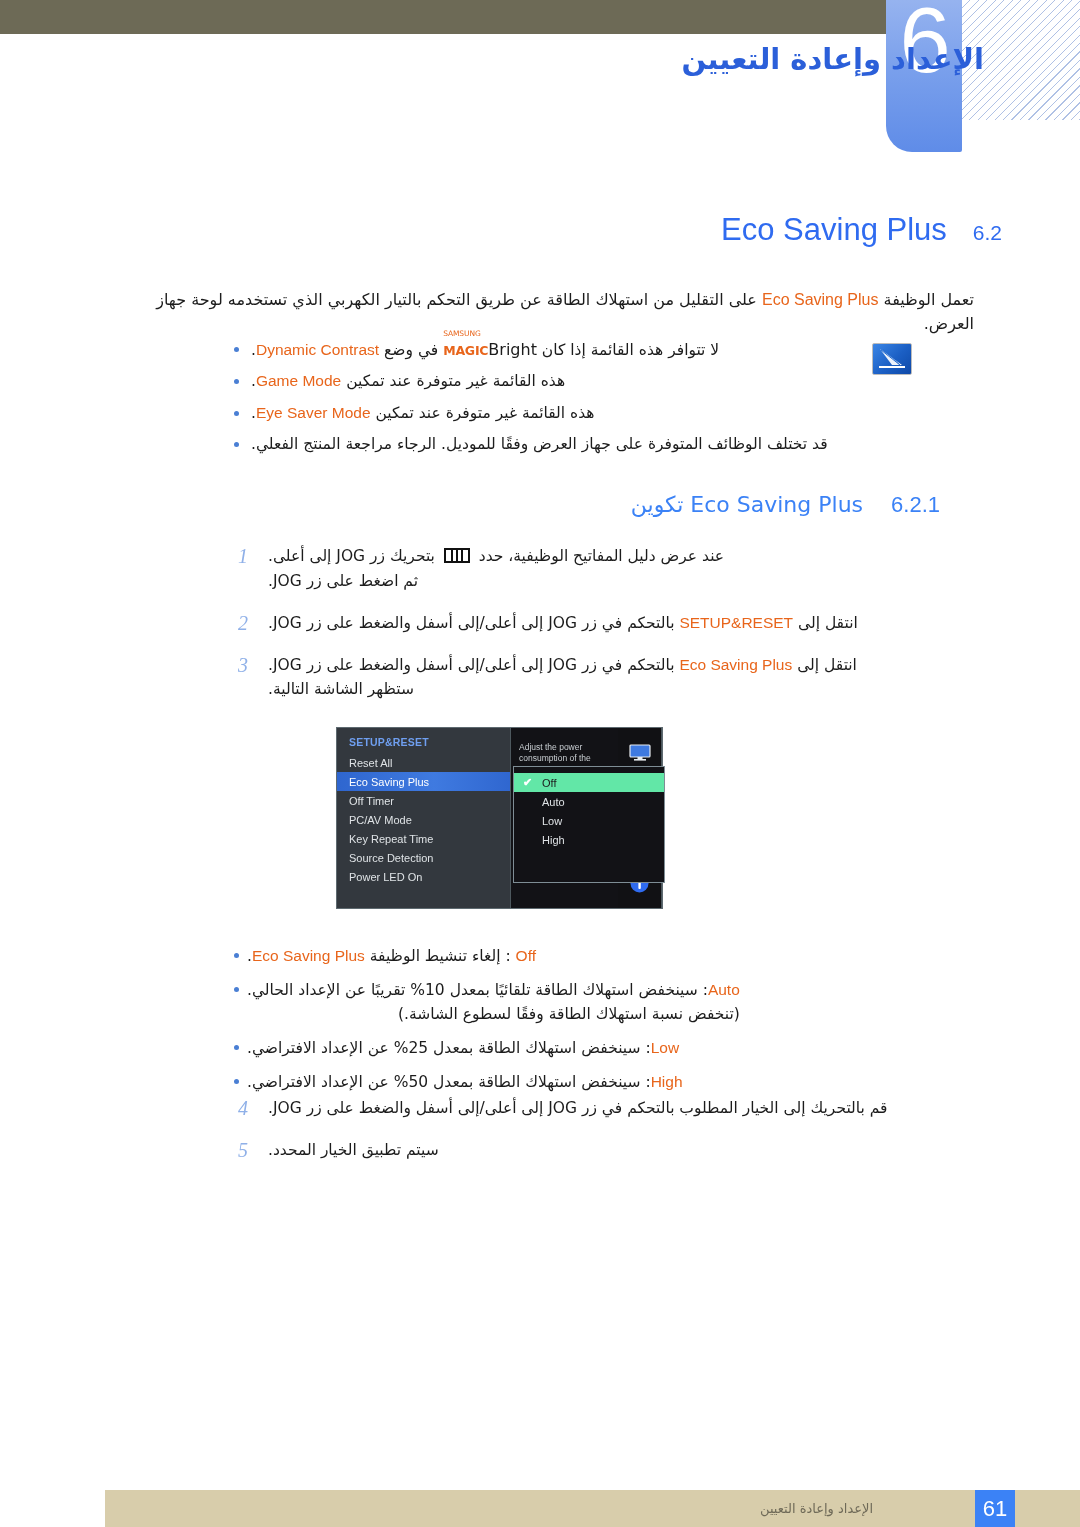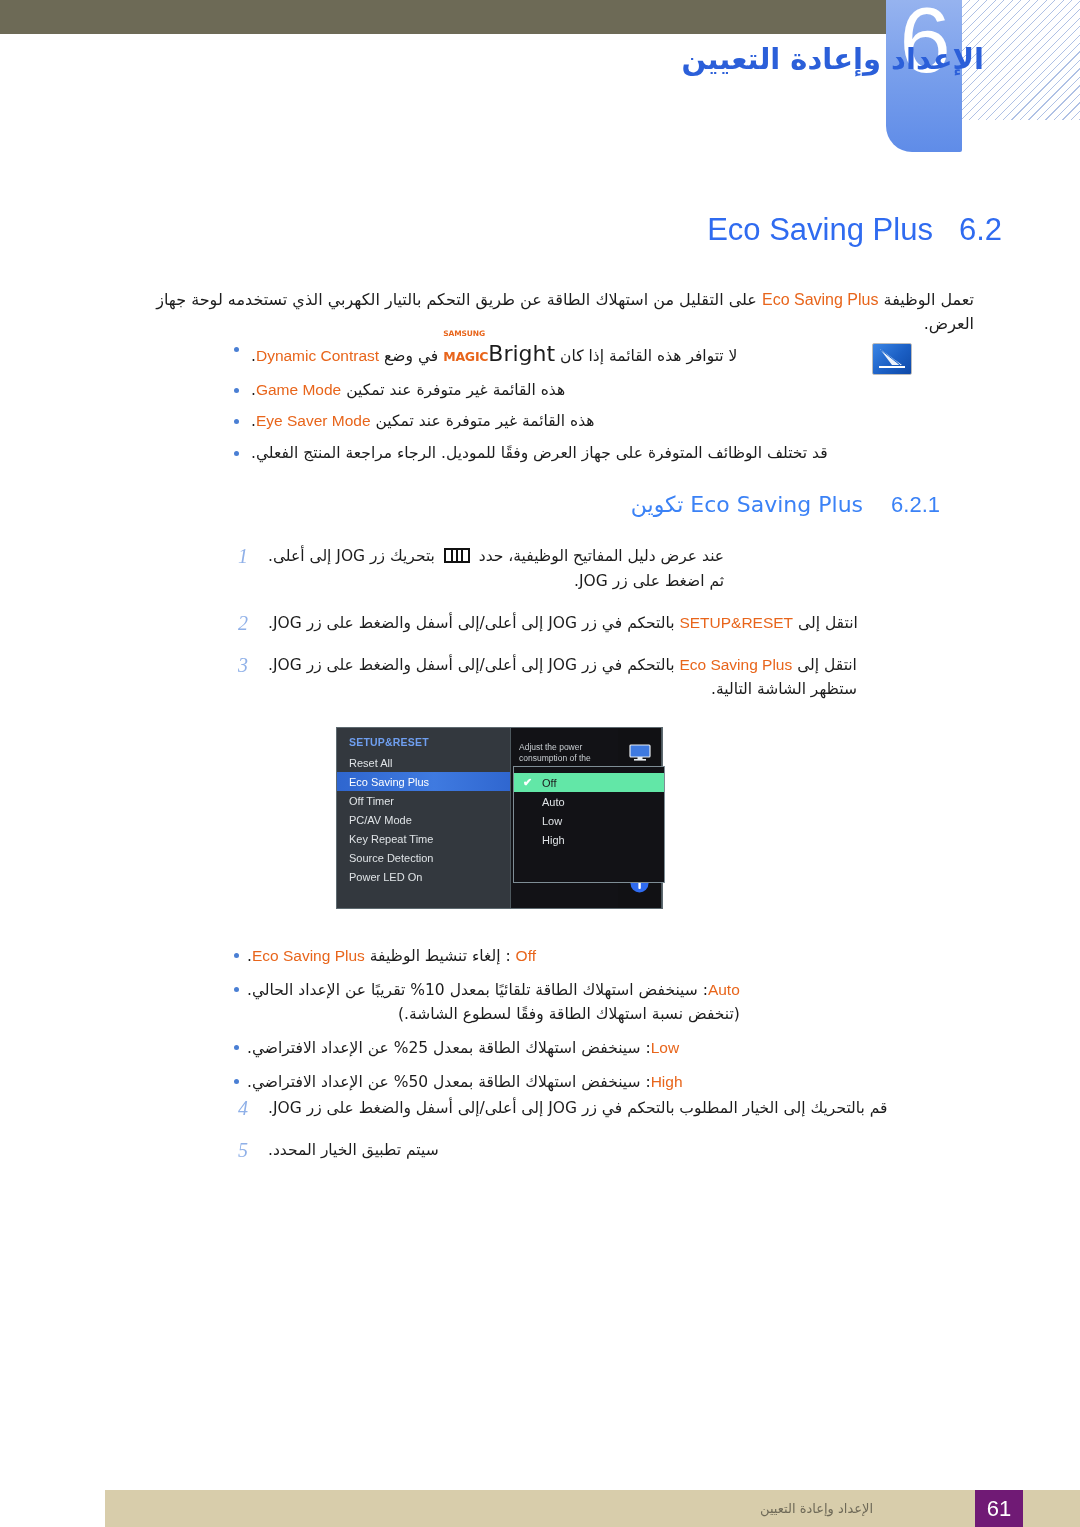--- a/index.html
+++ b/index.html
@@ -55,21 +55,21 @@
     font-family:"DejaVu Sans", sans-serif;
   }
 
   .sec-title {
     position:absolute; right:78px; top:212px;
     display:flex; align-items:baseline; gap:26px;
     color:#2f6bf0;
     font-size:31px;
     direction:ltr;
   }
-  .sec-title .num { order:2; font-size:31px; }
+  .sec-title .num { order:2; font-size:21px; }
   .sec-title .txt { order:1; font-size:31px; }
 
   .intro {
     position:absolute; right:106px; top:288px;
     width:830px;
     text-align:right;
     font-size:16px;
     color:#1c1c1c;
     font-family:"DejaVu Sans", sans-serif;
     line-height:1.5;
@@ -108,44 +108,44 @@
     flex:0 0 auto;
     width:5px; height:5px; border-radius:50%;
     background:#4a7fd4; margin-top:9px;
   }
   .note-li .body { text-align:right; flex: 0 1 auto; }
 
   .magicbright { display:inline-block; direction:ltr; unicode-bidi:embed; position:relative; color:#1c1c1c; }
   .magicbright .mg { color:#e8651b; font-size:12.5px; font-weight:700; letter-spacing:-.2px; }
   .magicbright .sams {
     position:absolute; left:0; top:-9px;
-    color:#e8651b; font-size:7.5px; font-weight:700; letter-spacing:-.1px;
-  }
-  .magicbright .br { color:#1c1c1c; font-size:22px; }
+    color:#e8651b; font-size:7.5px; font-weight:400; letter-spacing:-.1px;
+  }
+  .magicbright .br { color:#1c1c1c; font-size:16px; }
 
   
   .sub-title {
     position:absolute; right:140px; top:492px;
     display:flex; align-items:baseline; gap:28px;
     color:#3b82f6; font-size:22px; direction:ltr;
   }
   .sub-title .num { order:2; }
   .sub-title .txt { order:1; font-family:"DejaVu Sans", sans-serif; }
 
   
   .steps { position:absolute; right:146px; top:544px; width:700px; direction:rtl; }
   .step { display:flex; justify-content:flex-end; gap:16px; margin-bottom:17px; }
   .step .sn {
     flex:0 0 18px; text-align:center;
     color:#8fb0e8; font-size:20px; font-style:italic;
     font-family:"Liberation Serif", serif;
     line-height:1.25;
   }
   .step .sbody {
-    text-align:right; font-size:15.5px; color:#1c1c1c;
+    text-align:left; font-size:15.5px; color:#1c1c1c;
     font-family:"DejaVu Sans", sans-serif; line-height:1.6;
   }
   .bars-icon {
     display:inline-block; vertical-align:-2px;
     width:26px; height:15px;
     border:2px solid #111;
     position:relative; margin:0 4px;
   }
   .bars-icon i {
     position:absolute; top:0; bottom:0; width:2px; background:#111;
@@ -231,22 +231,22 @@
   .steps2 { position:absolute; right:146px; top:1096px; width:700px; direction:rtl; }
 
   
   .footer-band {
     position:absolute; left:105px; top:1490px;
     width:975px; height:37px;
     background:#d8cdab;
   }
   .footer-pagebox {
     position:absolute; left:975px; top:1490px;
-    width:48px; height:37px;
-    background:#701a75;
+    width:40px; height:37px;
+    background:#3b82f6;
     color:#ffffff; font-size:22px;
     display:flex; align-items:center; justify-content:center;
   }
   .footer-text {
     position:absolute; left:760px; top:1490px;
     width:205px; height:37px;
     display:flex; align-items:center; justify-content:flex-end;
     color:#6f6a58; font-size:13px;
     font-family:"DejaVu Sans", sans-serif;
   }

